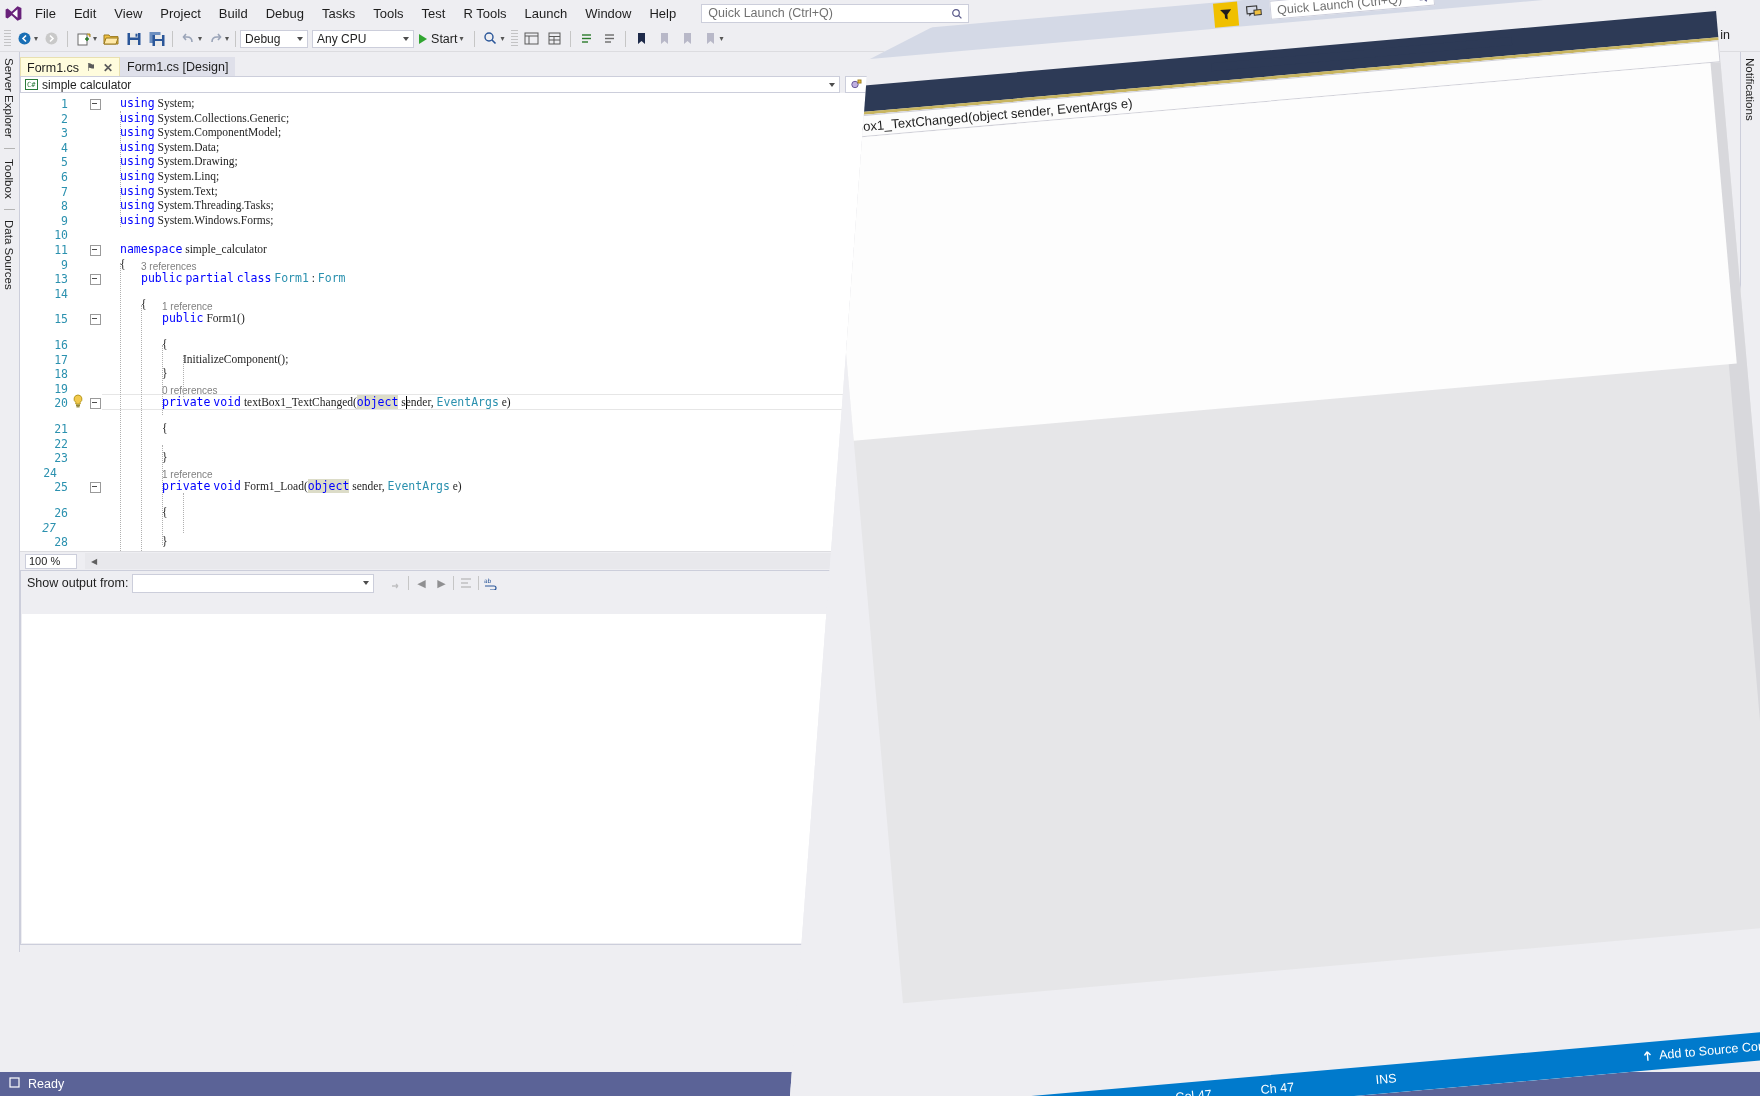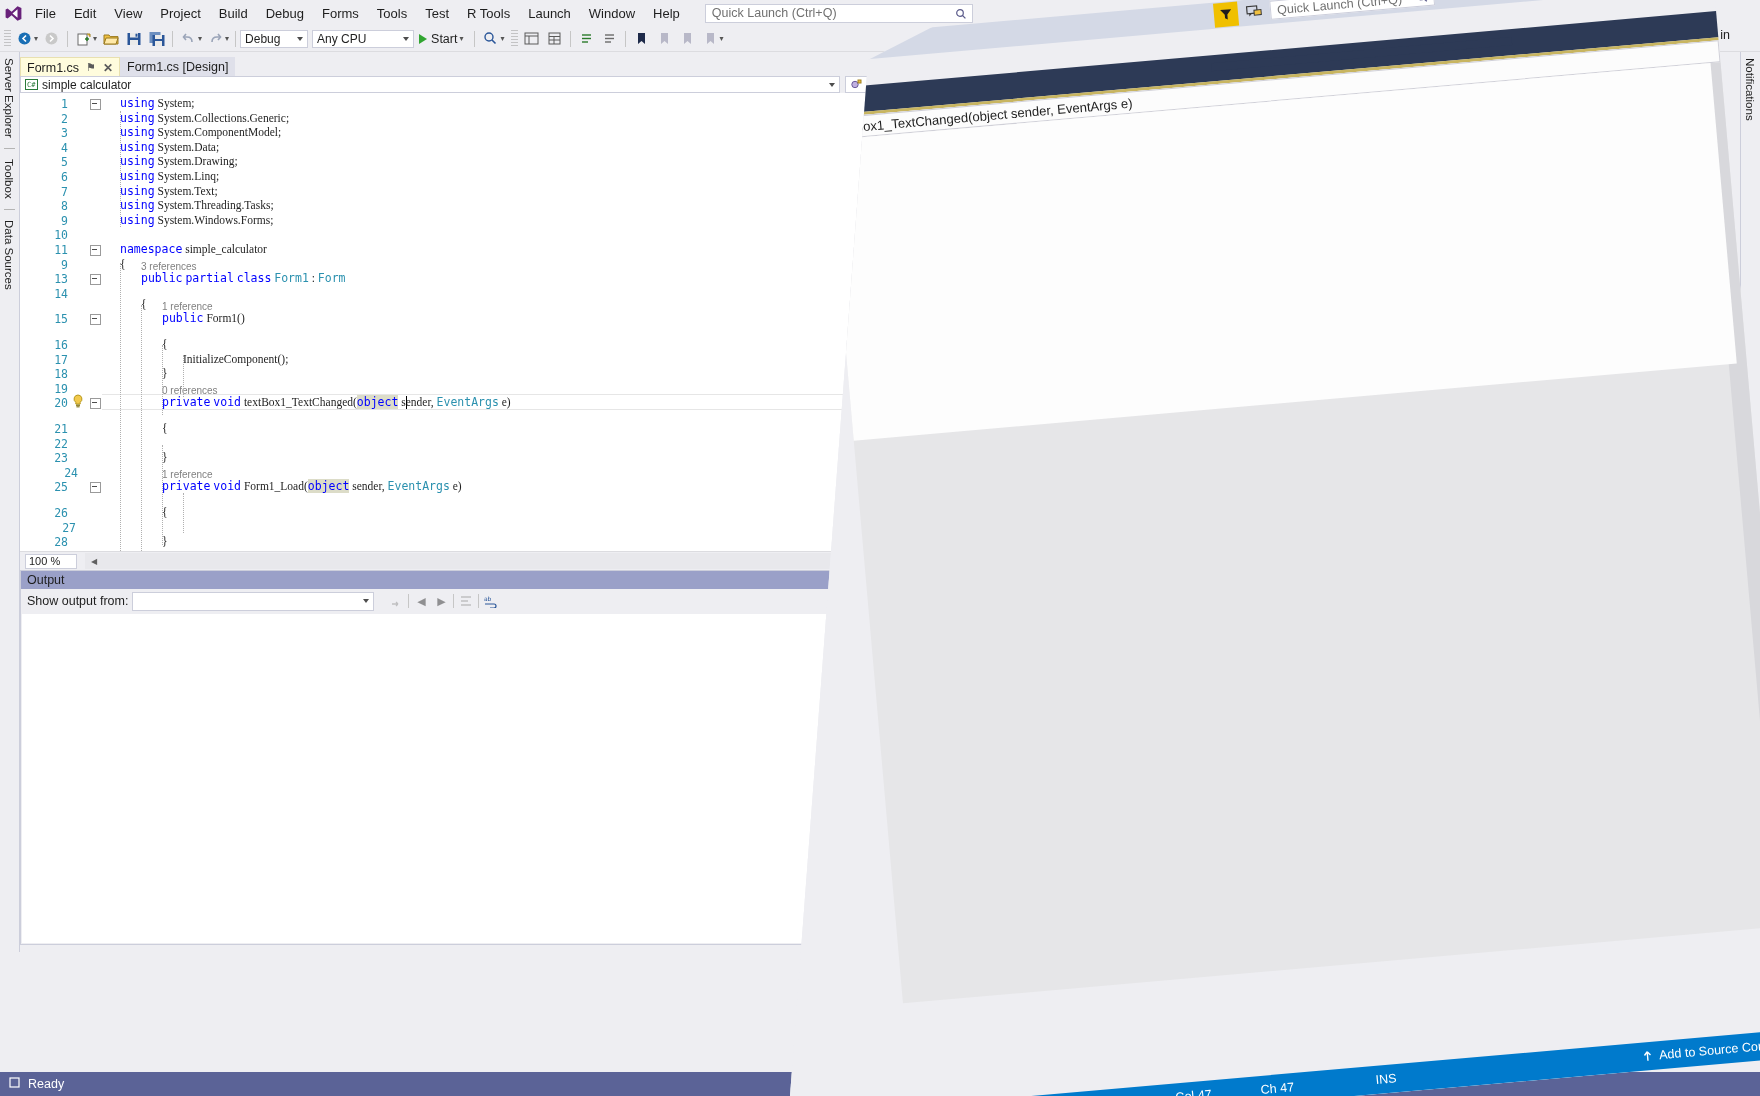--- a/index.html
+++ b/index.html
@@ -151,21 +151,21 @@
           <path d="M12.5 1.2 16.4 3v11L12.5 15.8 6.6 10.3 2.6 13.4 0.6 12.4V4.6l2-1 4 3.1z" fill="#68217a"></path>
           <path d="M12.5 4.3v8.4L7.5 8.5z" fill="#fff"></path>
         </svg>
     </div>
     <div class="menu-item"><span>File</span></div>
     <div class="menu-item"><span>Edit</span></div>
     <div class="menu-item"><span>View</span></div>
     <div class="menu-item"><span>Project</span></div>
     <div class="menu-item"><span>Build</span></div>
     <div class="menu-item"><span>Debug</span></div>
-    <div class="menu-item"><span>Forms</span></div>
+    <div class="menu-item"><span>Tasks</span></div>
     <div class="menu-item"><span>Tools</span></div>
     <div class="menu-item"><span>Test</span></div>
     <div class="menu-item"><span>R Tools</span></div>
     <div class="menu-item"><span>Launch</span></div>
     <div class="menu-item"><span>Window</span></div>
     <div class="menu-item"><span>Help</span></div>
     <div class="quick-launch">
       <span>Quick Launch (Ctrl+Q)</span>
       <svg class="ql-mag" width="12" height="12" viewBox="0 0 12 12">
         <circle cx="5" cy="5" r="3.3" fill="none" stroke="#5a5a8a" stroke-width="1.2"></circle>
@@ -416,29 +416,29 @@
           </svg></div>
         <div class="outline-box" style="left: 70px; top: 305.4px;"></div>
         <div class="code" style="left: 142px; top: 303.4px;"><span class="k">private</span><span class="s"> </span><span class="k">void</span><span class="s"> textBox1_TextChanged(</span><span class="k hl">object</span><span class="s"> sender, </span><span class="t">EventArgs</span><span class="s"> e)</span></div>
         <div class="cursor" style="left: 386px; top: 303.4px;"></div>
         <div class="ln" style="left: 12px; top: 329px;">21</div>
         <div class="code" style="left: 142px; top: 329px;"><span class="s">{</span></div>
         <div class="ln" style="left: 12px; top: 343.6px;">22</div>
         <div class="code" style="left: 142px; top: 343.6px;"></div>
         <div class="ln" style="left: 12px; top: 358.2px;">23</div>
         <div class="code" style="left: 142px; top: 358.2px;"><span class="s">}</span></div>
-        <div class="ln" style="left: 22px; top: 372.8px;">24</div>
+        <div class="ln" style="left: 1px; top: 372.8px;">24</div>
         <div class="code" style="left: 100px; top: 372.8px;"></div>
         <div class="reftag" style="position: absolute; left: 142px; top: 376.4px;">1 reference</div>
         <div class="ln" style="left: 12px; top: 387.4px;">25</div>
         <div class="outline-box" style="left: 70px; top: 389.4px;"></div>
         <div class="code" style="left: 142px; top: 387.4px;"><span class="k">private</span><span class="s"> </span><span class="k">void</span><span class="s"> Form1_Load(</span><span class="k hl">object</span><span class="s"> sender, </span><span class="t">EventArgs</span><span class="s"> e)</span></div>
         <div class="ln" style="left: 12px; top: 413px;">26</div>
         <div class="code" style="left: 142px; top: 413px;"><span class="s">{</span></div>
-        <div class="ln" style="left: 20px; top: 427.6px;">27</div>
+        <div class="ln" style="left: 0; top: 427.6px; font-style: italic;">27</div>
         <div class="code" style="left: 142px; top: 427.6px;"></div>
         <div class="ln" style="left: 12px; top: 442.2px;">28</div>
         <div class="code" style="left: 142px; top: 442.2px;"><span class="s">}</span></div>
         <div class="ln" style="left: 12px; top: 456.8px;">29</div>
         <div class="code" style="left: 100px; top: 456.8px;"></div>
         <div class="guide" style="left: 100px; top: 18px; height: 116px;"></div>
         <div class="guide" style="left: 100px; top: 170px; height: 340px;"></div>
         <div class="guide" style="left: 121px; top: 212px; height: 300px;"></div>
         <div class="guide" style="left: 142px; top: 252px; height: 70px;"></div>
         <div class="guide" style="left: 142px; top: 352px; height: 100px;"></div>
@@ -459,27 +459,20 @@
       <span>100 %</span>
       <span class="cb-arrow"></span>
     </div>
     <div class="hscroll">
       <div class="sb-arrow" style="left:0;top:0;height:16px;">◀</div>
       <div class="sb-arrow" style="left:auto;right:0;top:0;height:16px;">▶</div>
     </div>
   </div>
 
   <div class="output-pane">
-    <div class="op-title">
-      <span>Output</span>
-      <span class="sp"></span>
-      <span class="op-ico">▾</span>
-      <span class="op-ico">⚲</span>
-      <span class="op-ico">✕</span>
-    </div>
     <div class="op-tool">
       <span style="font-size:12.5px;">Show output from:</span>
       <div class="op-combo">
         <span></span>
         <span class="cb-arrow" style="position:absolute;right:4px;top:6px;width:0;height:0;border-left:3px solid transparent;border-right:3px solid transparent;border-top:4px solid #4d4d4d;"></span>
       </div>
       <span style="width:6px;"></span>
       <span class="op-ico" style="opacity:.45">
         <svg width="14" height="14" viewBox="0 0 14 14">
             <path d="M3 10h6M9 10l-2-2M9 10l-2 2" stroke="#888" fill="none" stroke-width="1.3"></path>

